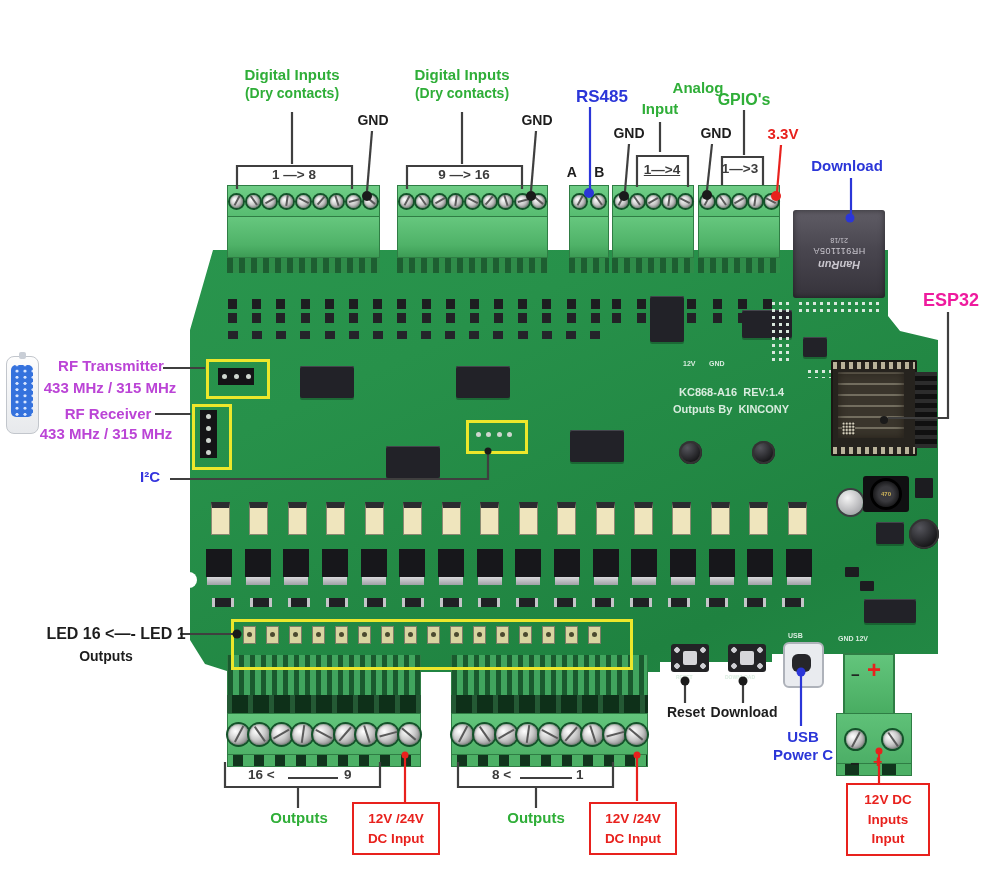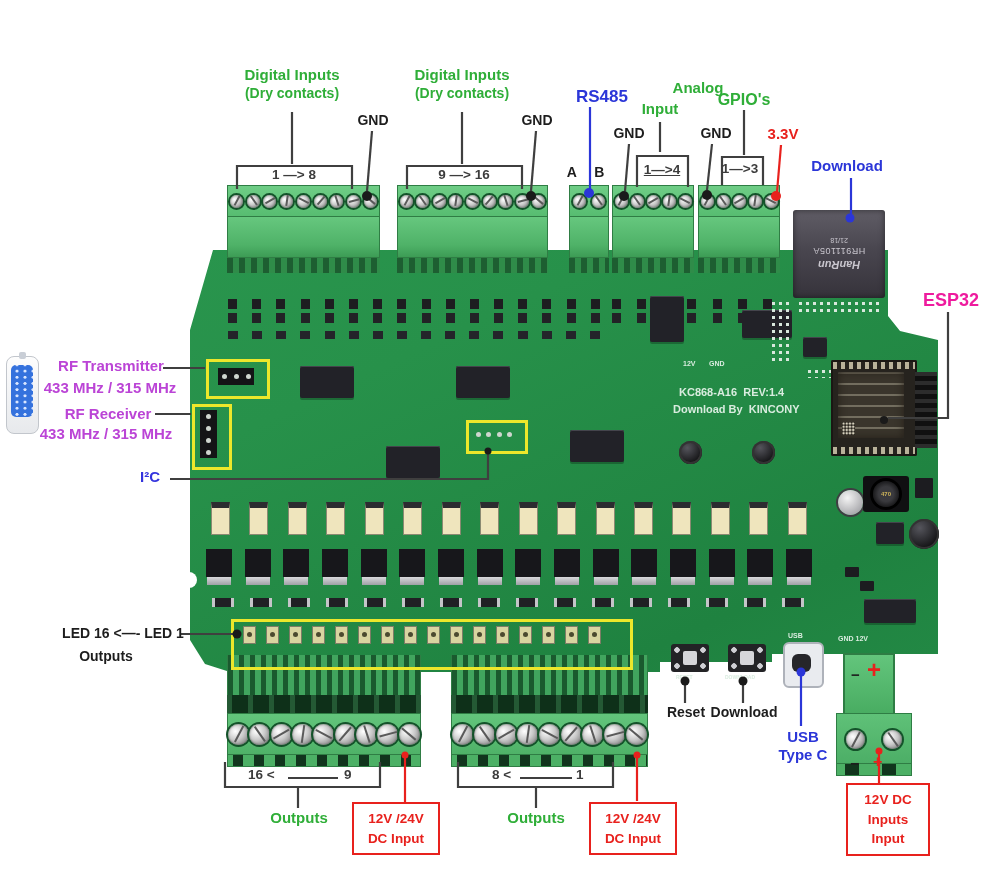--- a/index.html
+++ b/index.html
@@ -269,21 +269,21 @@
     <span>470</span>
   </div>
   <div class="pads" style="left:797px;top:300px;width:86px;height:12px;"></div>
   <div class="pads" style="left:770px;top:300px;width:20px;height:64px;"></div>
   <div class="pads" style="left:806px;top:368px;width:100px;height:10px;"></div>
 
   <div class="silk" style="left:679px;top:386px;font-size:11px;">
     <span>KC868-A16</span>&nbsp;&nbsp;<span>REV:1.4</span>
   </div>
   <div class="silk" style="left:673px;top:403px;font-size:11px;">
-    <span>Download By</span>&nbsp;&nbsp;<span>KINCONY</span>
+    <span>Outputs By</span>&nbsp;&nbsp;<span>KINCONY</span>
   </div>
   <div class="silk" style="left:683px;top:360px;font-size:7px;">12V</div>
   <div class="silk" style="left:709px;top:360px;font-size:7px;">GND</div>
   <div class="silk" style="left:788px;top:632px;font-size:7px;">USB</div>
   <div class="silk" style="left:838px;top:635px;font-size:7px;">GND  12V</div>
   <div class="silk" style="left:676px;top:674px;font-size:5px;">RESET</div>
   <div class="silk" style="left:725px;top:674px;font-size:5px;">DOWNLOAD</div>
 
   <div class="tb" style="left:227px;width:153px;">
     <div class="tb-face">
@@ -514,40 +514,40 @@
   <div class="lab cen pink" style="left:951px;top:291px;font-size:18px;">ESP32</div>
   <div class="lab cen range" style="left:294px;top:168px;">1 —&gt; 8</div>
   <div class="lab cen range" style="left:464px;top:168px;">9 —&gt; 16</div>
   <div class="lab cen range" style="left:662px;top:163px;text-decoration:underline;">1—&gt;4</div>
   <div class="lab cen range" style="left:740px;top:162px;">1—&gt;3</div>
   <div class="lab cen magenta" style="left:111px;top:358px;font-size:15px;">RF Transmitter</div>
   <div class="lab cen magenta" style="left:110px;top:380px;font-size:15px;">433 MHz / 315 MHz</div>
   <div class="lab cen magenta" style="left:108px;top:406px;font-size:15px;">RF Receiver</div>
   <div class="lab cen magenta" style="left:106px;top:426px;font-size:15px;">433 MHz / 315 MHz</div>
   <div class="lab" style="left:140px;top:469px;font-size:15px;color:#3333dd;">I²C</div>
-  <div class="lab cen dark" style="left:123px;top:626px;font-size:14px;">LED 16 &lt;—- LED 1</div>
+  <div class="lab cen dark" style="left:116px;top:626px;font-size:16px;">LED 16 &lt;—- LED 1</div>
   <div class="lab cen dark" style="left:106px;top:649px;font-size:14px;">Outputs</div>
   <div class="lab range" style="left:248px;top:768px;text-align:center;">16 &lt;</div>
   <div class="lab range" style="left:344px;top:768px;">9</div>
   <div class="lab range" style="left:492px;top:768px;">8 &lt;</div>
   <div class="lab range" style="left:576px;top:768px;">1</div>
   <div class="lab cen green" style="left:299px;top:810px;font-size:15px;">Outputs</div>
   <div class="lab cen green" style="left:536px;top:810px;font-size:15px;">Outputs</div>
   <div class="redbox" style="left:352px;top:802px;width:80px;">
     <div>12V /24V</div>
       <div>DC Input</div>
   </div>
   <div class="redbox" style="left:589px;top:802px;width:80px;">
     <div>12V /24V</div>
       <div>DC Input</div>
   </div>
   <div class="lab cen dark" style="left:686px;top:705px;font-size:14px;">Reset</div>
   <div class="lab cen dark" style="left:744px;top:705px;font-size:14px;">Download</div>
   <div class="lab cen blue" style="left:803px;top:729px;font-size:15px;">USB</div>
-  <div class="lab cen blue" style="left:803px;top:747px;font-size:15px;">Type C</div>
+  <div class="lab cen blue" style="left:803px;top:747px;font-size:15px;">Power C</div>
   <div class="lab dark" style="left:850px;top:756px;font-size:16px;">−</div>
   <div class="lab red" style="left:873px;top:754px;font-size:16px;">+</div>
   <div class="redbox" style="left:846px;top:783px;width:76px;">
     <div>12V DC</div>
       <div>Inputs</div>
       <div>Input</div>
   </div>
 </div>
 
 </body></html>

